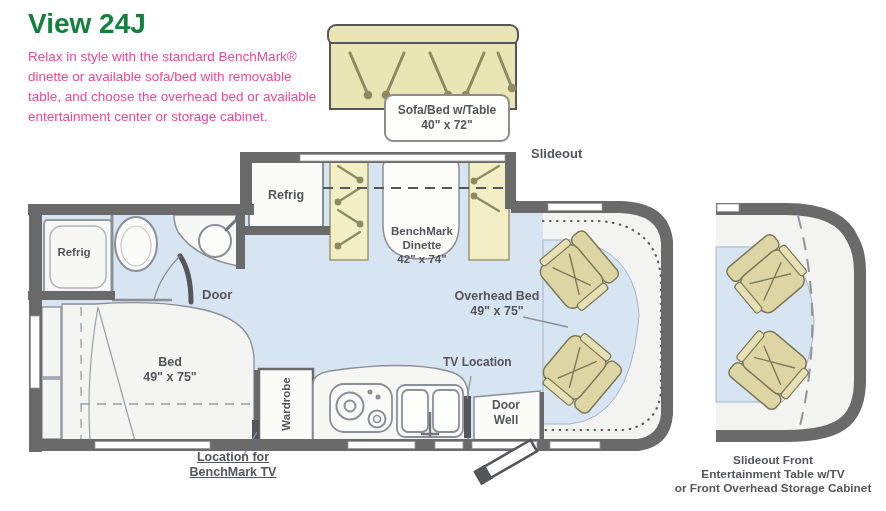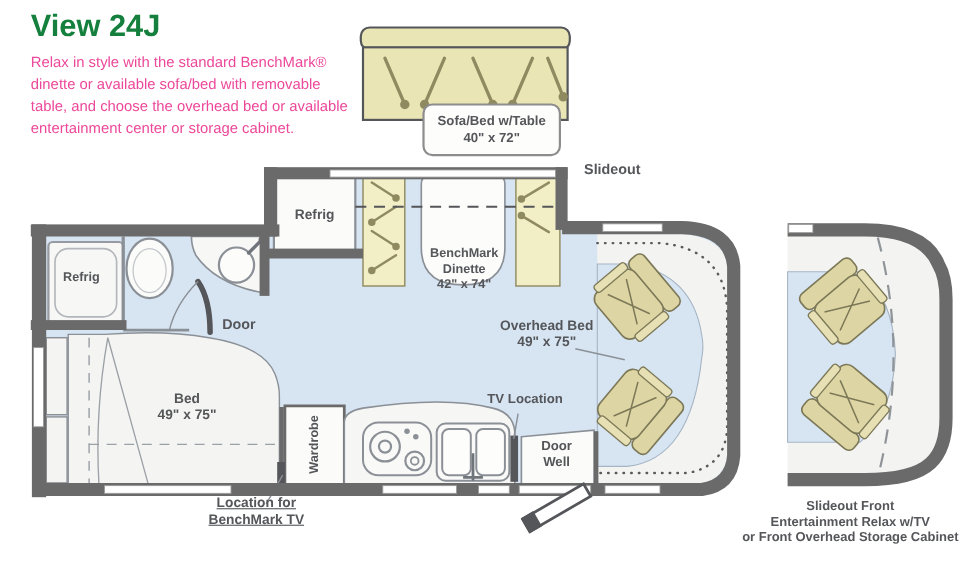--- a/index.html
+++ b/index.html
@@ -241,17 +241,17 @@
     <div>49" x 75"</div>
   </div>
 
   <div class="lbl opttv">
     <div>Location for</div>
     <div>BenchMark TV</div>
   </div>
 
   <div class="lbl optfront">
     <div>Slideout Front</div>
-    <div>Entertainment Relax w/TV</div>
+    <div>Entertainment Table w/TV</div>
     <div>or Front Overhead Storage Cabinet</div>
   </div>
 
 </div>
 
 </body></html>

